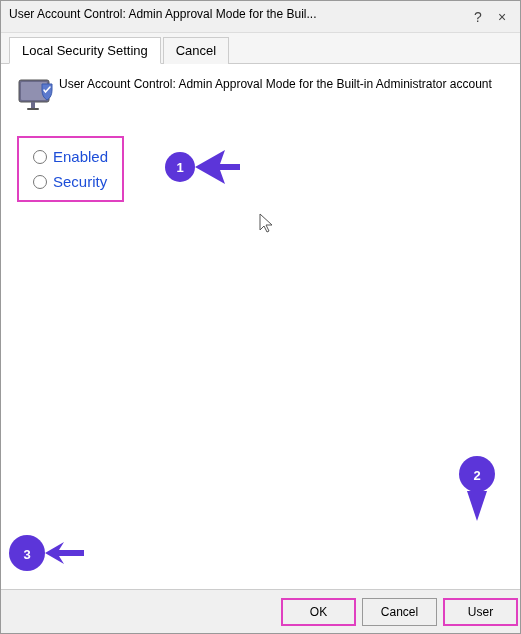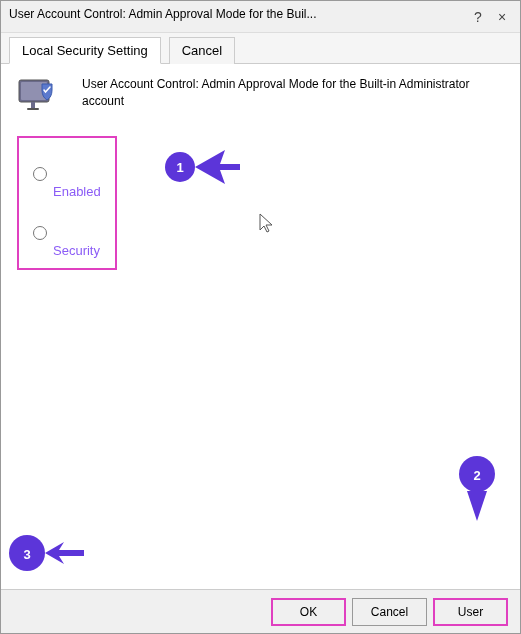--- a/index.html
+++ b/index.html
@@ -68,21 +68,21 @@
       justify-content: center;
       padding: 0;
     }
 
     .tab-bar {
       background: #f5f5f5;
       border-bottom: 1px solid #ccc;
       display: flex;
       padding: 0 8px;
       padding-top: 4px;
-      gap: 8px;
+      gap: 2px;
     }
 
     .tab {
       padding: 5px 12px;
       border: 1px solid #ccc;
       border-bottom: none;
       background: #f5f5f5;
       cursor: pointer;
       font-size: 12px;
       color: #000;
@@ -101,21 +101,21 @@
       background: #fff;
       padding: 12px 16px;
       position: relative;
       overflow: hidden;
     }
 
     .setting-header {
       display: flex;
       align-items: flex-start;
       margin-bottom: 16px;
-      gap: 25px;
+      gap: 2px;
     }
 
     .setting-icon {
       width: 40px;
       height: 40px;
       flex-shrink: 0;
     }
 
     .setting-title {
       font-size: 12px;
@@ -144,31 +144,30 @@
     }
 
     .radio-option input[type="radio"] {
       width: 14px;
       height: 14px;
       margin: 0;
       cursor: pointer;
     }
 
     .radio-option label {
-      font-size: 13px;
-      color: #8b5cf6;
-      cursor: pointer;
-      margin-top: 36px;
+      font-size: 15px;
+      color: #1d4ed8;
+      cursor: pointer;
     }
 
     
     .footer {
       background: #f0f0f0;
       border-top: 1px solid #ccc;
-      padding: 8px 12px;
+      padding: 8px 2px;
       display: flex;
       align-items: center;
       justify-content: flex-end;
       gap: 6px;
       height: 44px;
     }
 
     .footer-btn {
       min-width: 75px;
       padding: 4px 12px;

